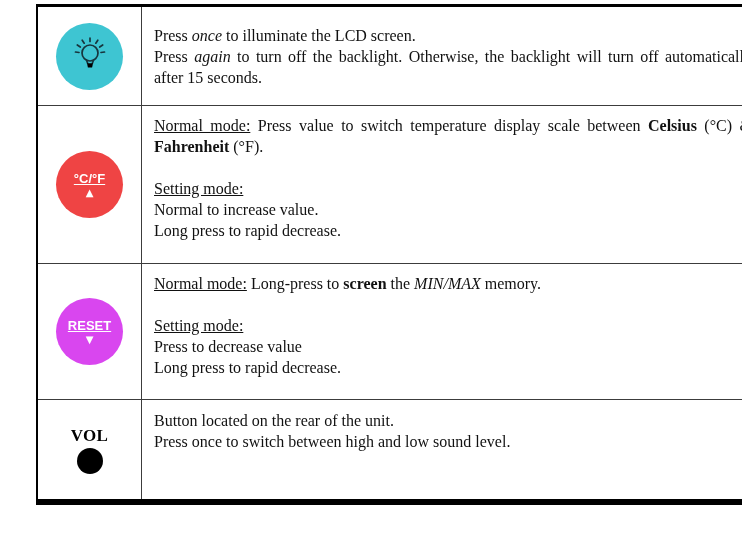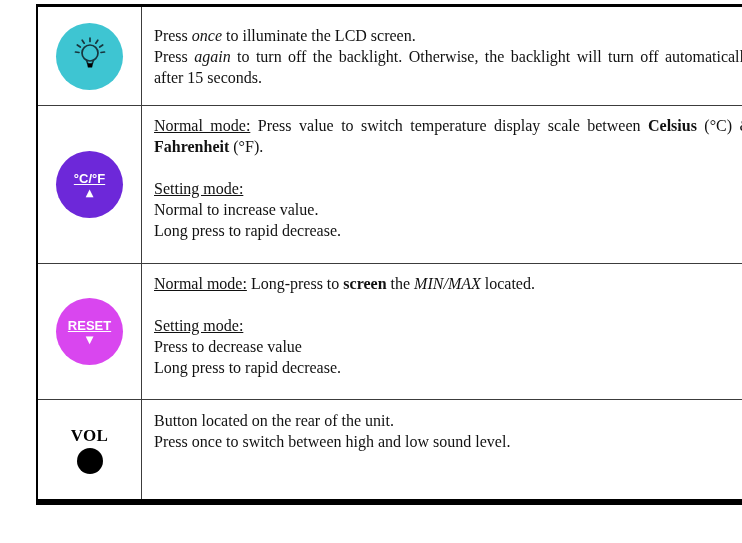--- a/index.html
+++ b/index.html
@@ -90,21 +90,21 @@
       <td class="cell-desc">
         <div>
               <div class="para"><span>Press </span><span style="font-style: italic;">once</span><span> to illuminate the LCD screen.</span></div>
               <div class="para just"><span>Press </span><span style="font-style: italic;">again</span><span> to turn off the backlight. Otherwise, the backlight will turn off automatically after 15 seconds.</span></div>
             </div>
       </td>
     </tr>
 
     <tr class="r2 va-top">
       <td class="cell-btn">
-        <div class="circle" style="background: #6d28d9;">
+        <div class="circle" style="background: #ef4444;">
           <span class="circle-label">°C/°F</span>
           <span class="circle-arrow">▲</span>
         </div>
       </td>
       <td class="cell-desc">
         <div>
               <div class="para just"><span style="text-decoration: underline;">Normal mode:</span><span> Press value to switch temperature display scale between </span><span style="font-weight: bold;">Celsius</span><span> (°C) &amp; </span><span style="font-weight: bold;">Fahrenheit</span><span> (°F).</span></div>
               <div class="para blank"></div>
               <div class="para"><span style="text-decoration: underline;">Setting mode:</span></div>
               <div class="para"><span>Normal to increase value.</span></div>
@@ -115,21 +115,21 @@
 
     <tr class="r3 va-top">
       <td class="cell-btn">
         <div class="circle" style="background: #d946ef;">
           <span class="circle-label">RESET</span>
           <span class="circle-arrow">▼</span>
         </div>
       </td>
       <td class="cell-desc">
         <div>
-              <div class="para"><span style="text-decoration: underline;">Normal mode:</span><span> Long-press to </span><span style="font-weight: bold;">screen</span><span> the </span><span style="font-style: italic;">MIN/MAX</span><span> located.</span></div>
+              <div class="para"><span style="text-decoration: underline;">Normal mode:</span><span> Long-press to </span><span style="font-weight: bold;">screen</span><span> the </span><span style="font-style: italic;">MIN/MAX</span><span> memory.</span></div>
               <div class="para blank"></div>
               <div class="para"><span style="text-decoration: underline;">Setting mode:</span></div>
               <div class="para"><span>Press to decrease value</span></div>
               <div class="para"><span>Long press to rapid decrease.</span></div>
             </div>
       </td>
     </tr>
 
 
     <tr class="r5">

